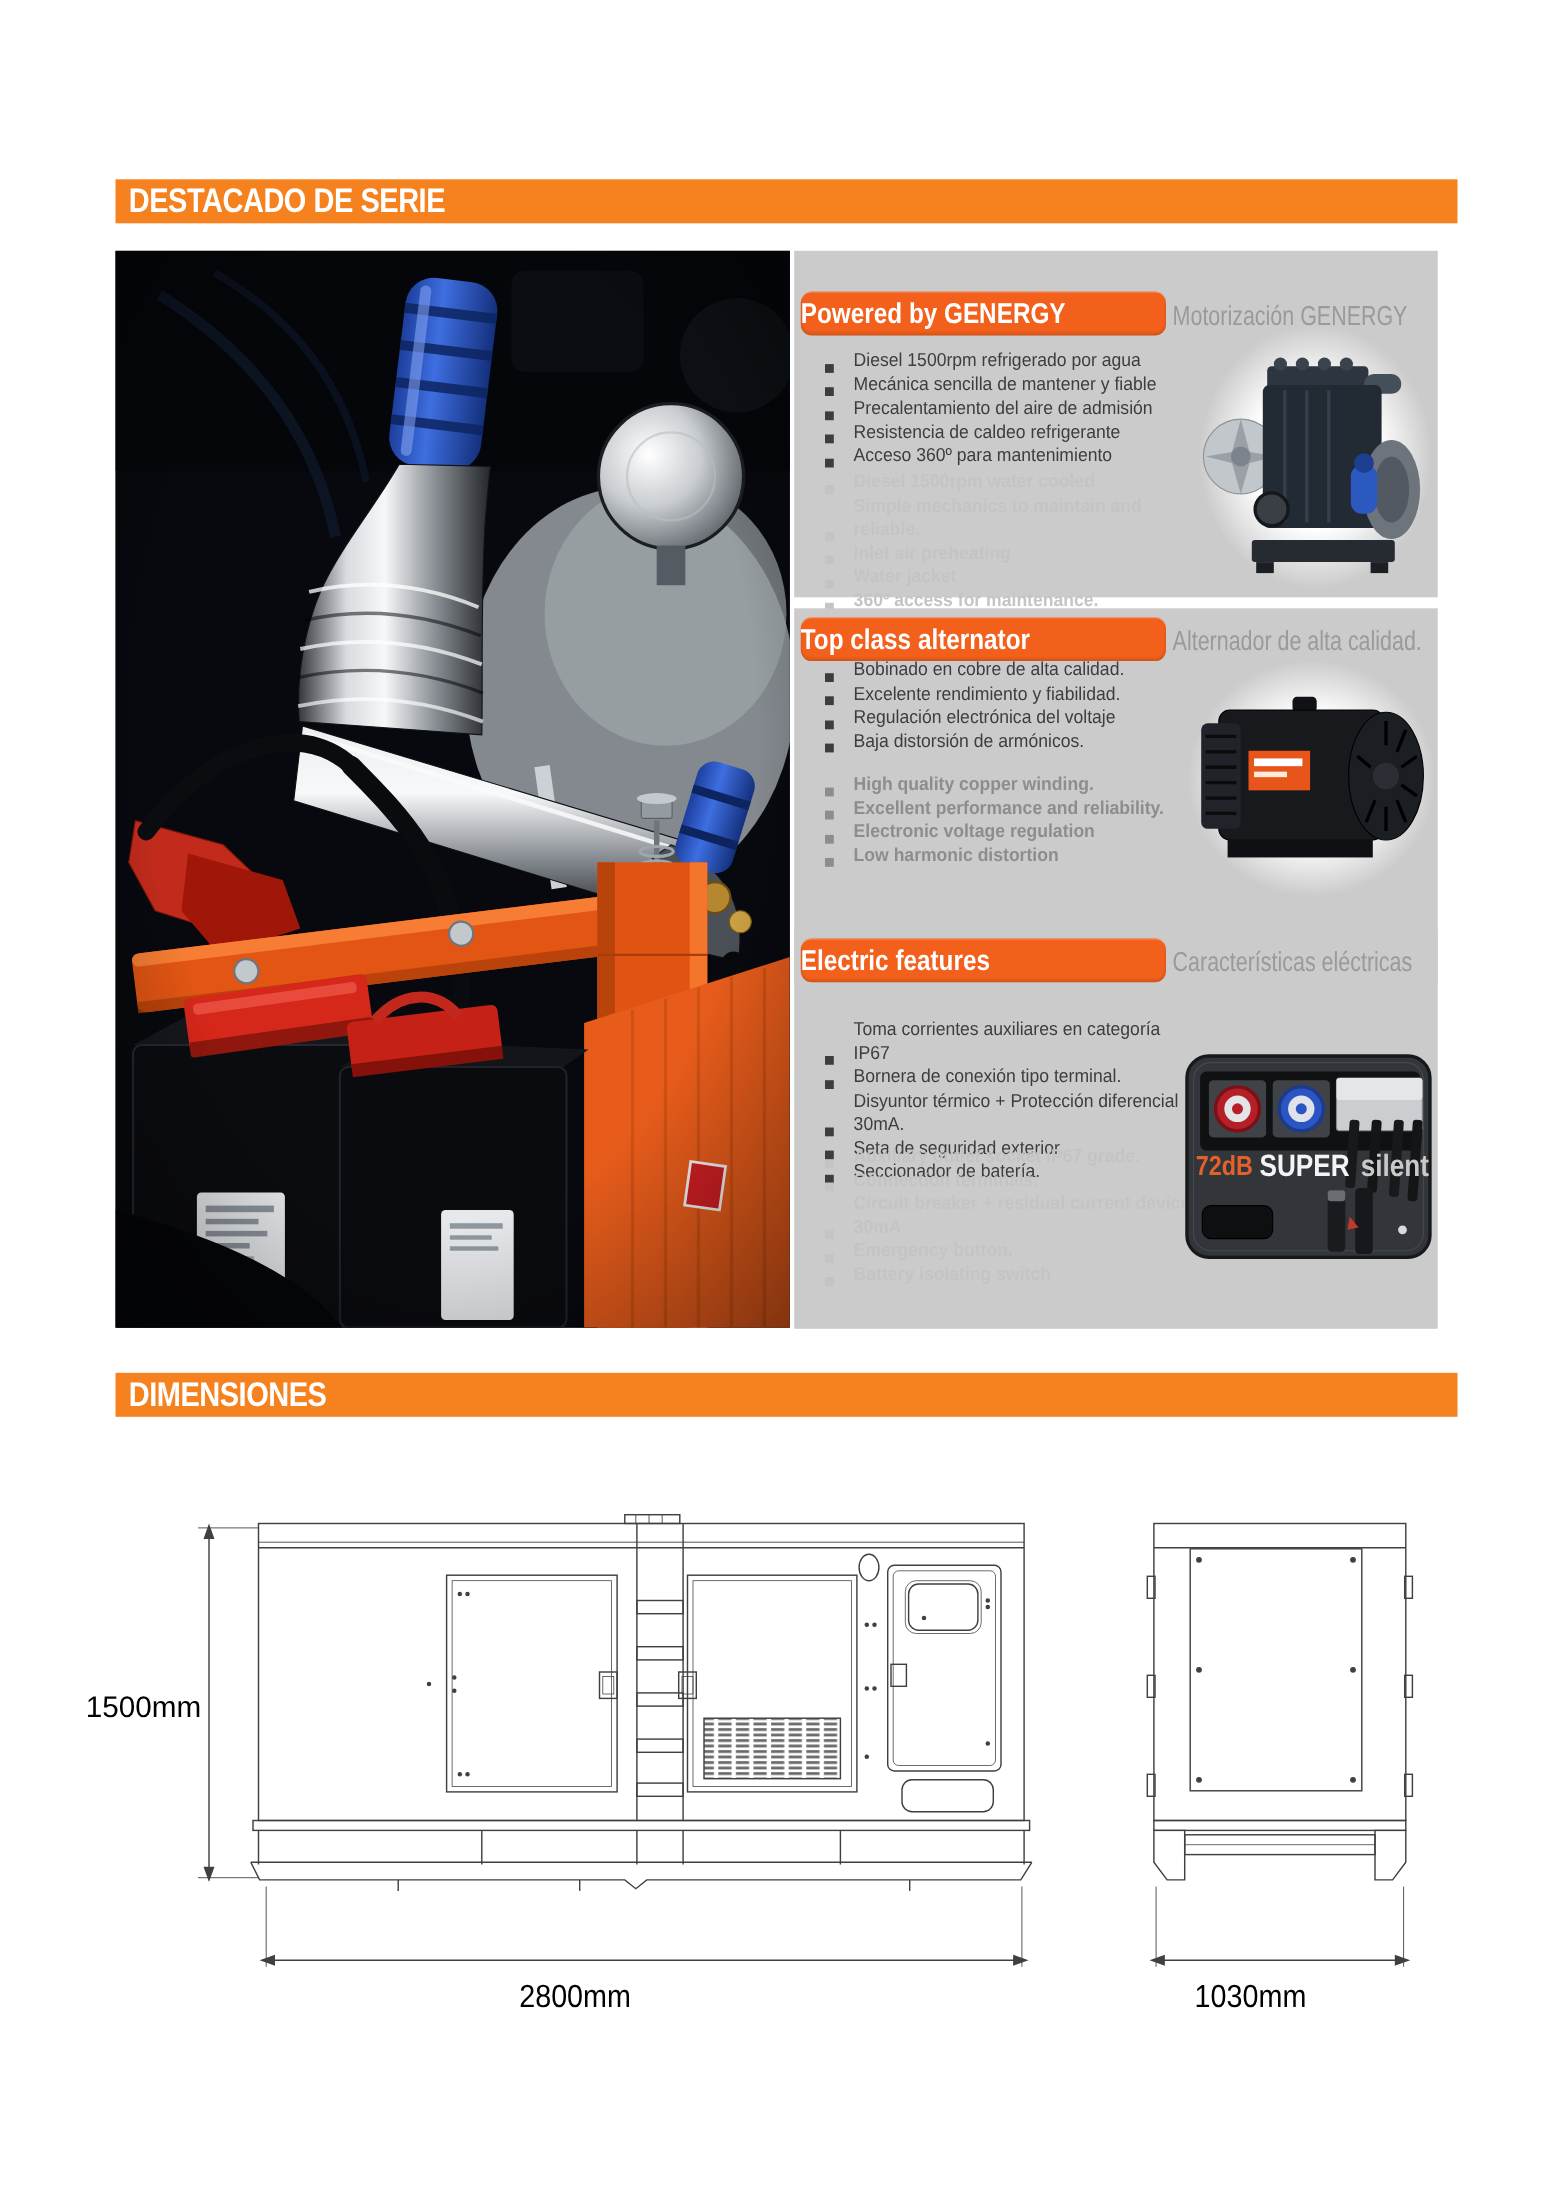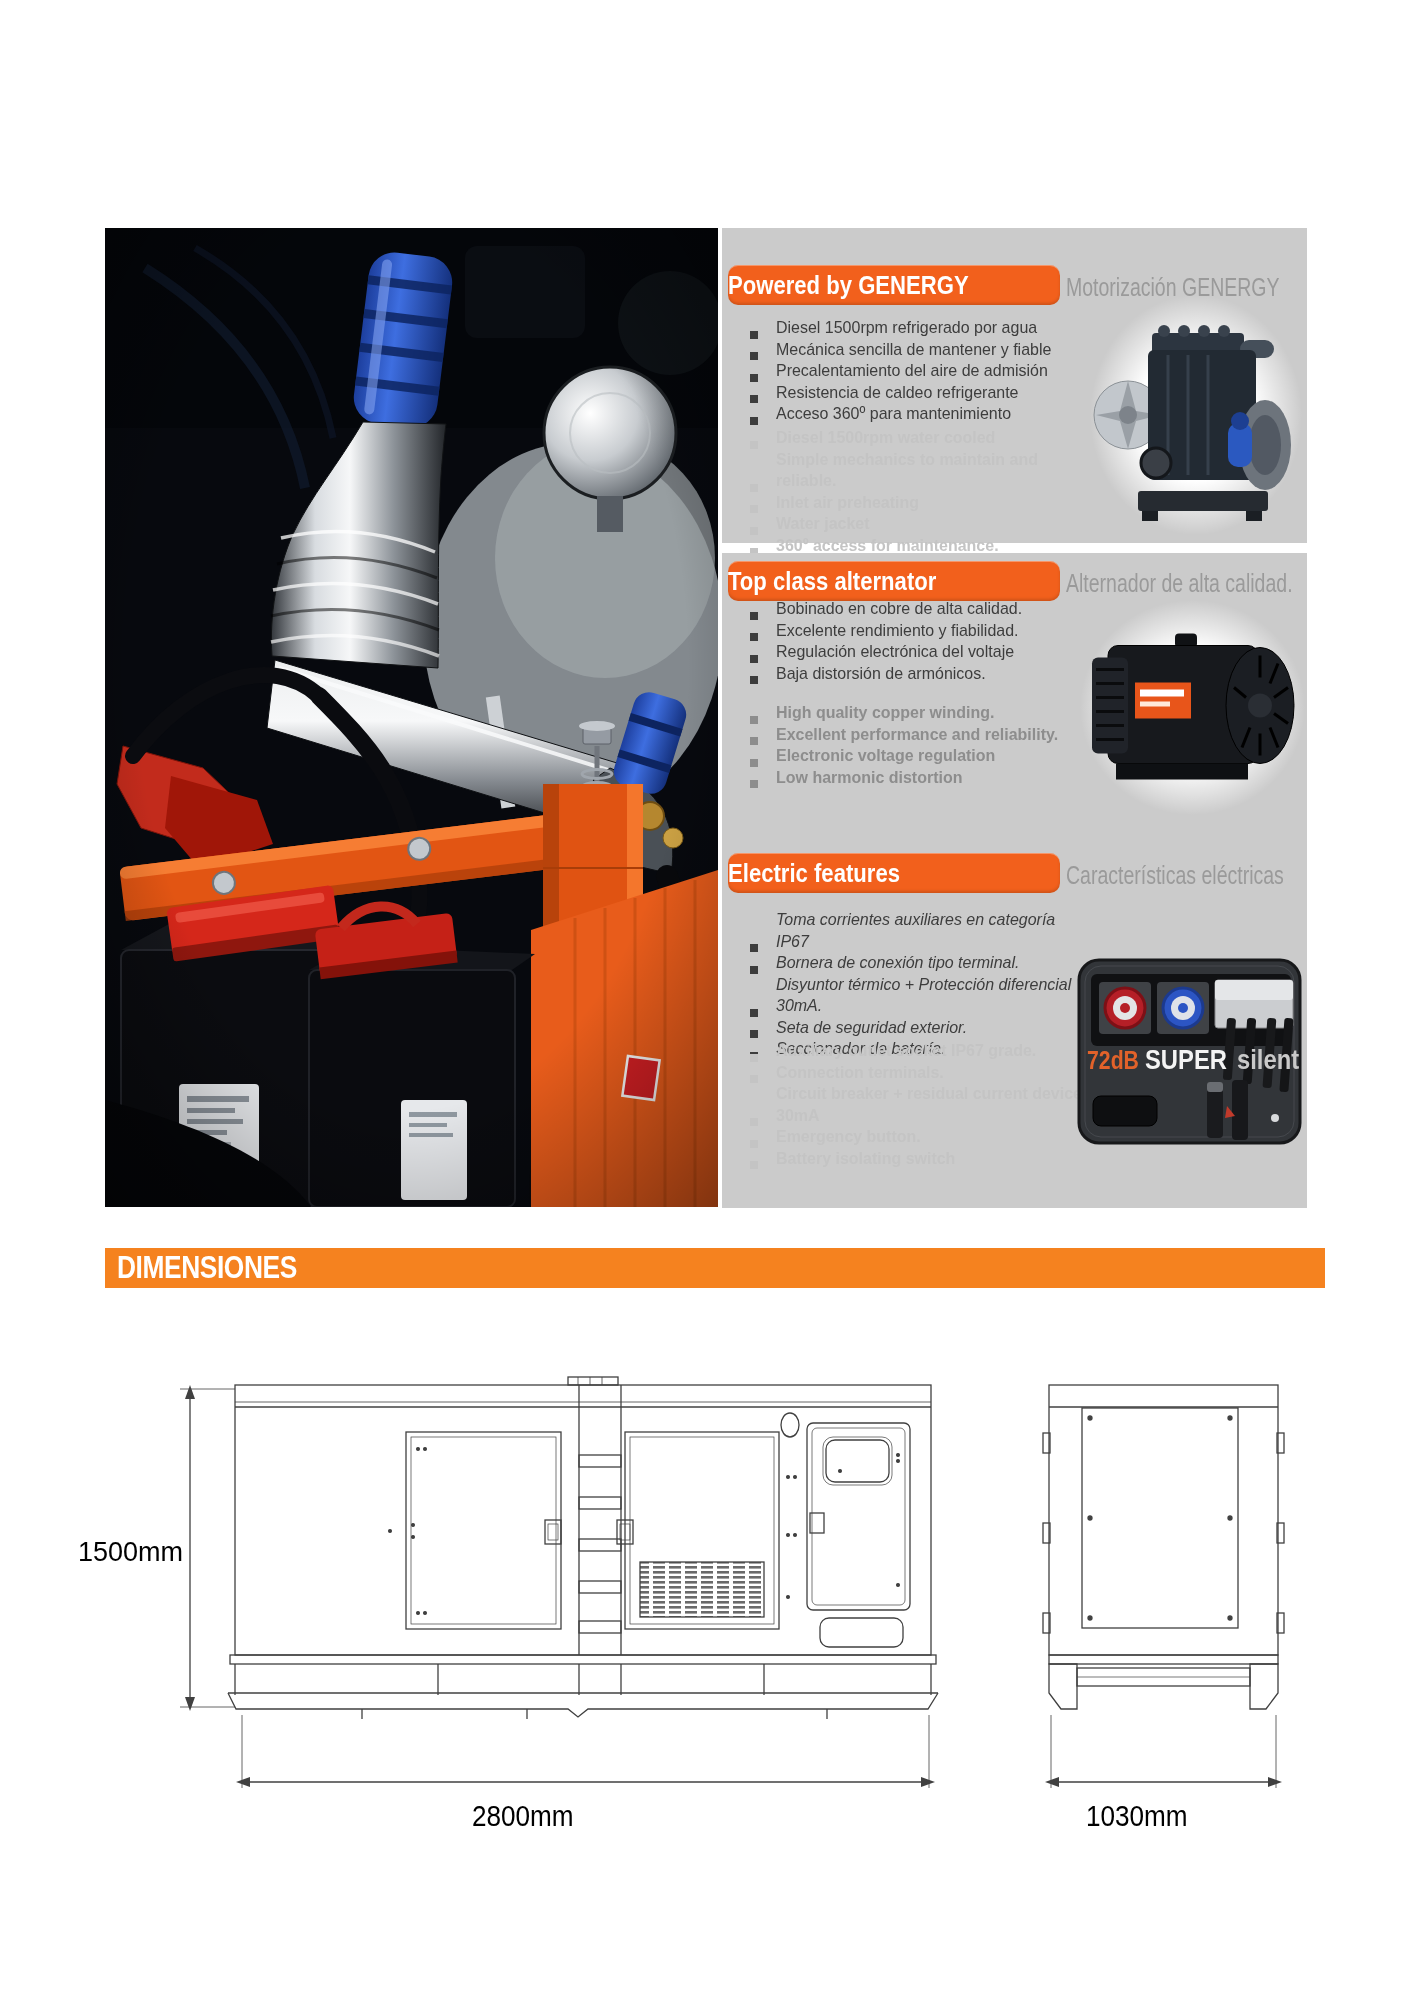--- a/index.html
+++ b/index.html
@@ -37,21 +37,21 @@
 
   .bullets{position:absolute;left:26px;width:358px;margin:0;padding:0;list-style:none;}
   .bullets li{display:flex;align-items:flex-end;font-size:17px;line-height:21.5px;}
   .bullets .sq{flex:0 0 8px;width:8px;height:8px;margin:6px 18px 0 2px;}
   .bullets .bt{display:inline-block;transform:scaleX(.94);transform-origin:left top;}
   .es{color:#3D3D3D;} .es .sq{background:#3D3D3D;}
   .en{color:#C4C4C4;font-weight:bold;} .en .sq{background:#C4C4C4;}
   .panel-2 .en{color:#8D8D8D;} .panel-2 .en .sq{background:#8D8D8D;}
   .panel-1 .es{top:89px;}  .panel-1 .en{top:199px;}
   .panel-2 .es{top:45px;}  .panel-2 .en{top:149px;}
-  .panel-3 .es{top:64px;font-style:italic;}  .panel-3 .en{top:195px;}
+  .panel-3 .es{top:80px;}  .panel-3 .en{top:195px;}
 
   
   .thumb{position:absolute;}
   .thumb svg{display:block;width:100%;height:100%;}
   .thumb-engine{left:368px;top:67px;width:212px;height:240px;
                 background:radial-gradient(closest-side,#ffffff 55%,rgba(255,255,255,0));}
   .thumb-alt{left:358px;top:47px;width:225px;height:215px;
              background:radial-gradient(closest-side,#ffffff 55%,rgba(255,255,255,0));}
   .thumb-panel{left:355px;top:113px;width:225px;height:187px;}
   .p3-text{position:absolute;font-weight:bold;white-space:nowrap;
@@ -66,20 +66,23 @@
   .dim-label{position:absolute;color:#000;white-space:nowrap;}
   #label-height{left:78px;top:1537px;font-size:27px;}
   #label-length{left:472px;top:1800px;font-size:29px;transform:scaleX(.9);transform-origin:left top;}
   #label-width{left:1086px;top:1800px;font-size:29px;transform:scaleX(.9);transform-origin:left top;}
 </style>
 </head>
 <body>
 
 <div class="page">
 
+  <div class="bar" id="bar-destacado">
+    <span class="bar-text">DESTACADO DE SERIE</span>
+  </div>
 
   <div class="photo">
     <svg viewBox="0 0 613 979">
       <defs>
         <linearGradient id="met" x1="0" y1="0" x2="1" y2="0">
           <stop offset="0" stop-color="#34383d"></stop>
             <stop offset=".25" stop-color="#d8dce0"></stop>
           <stop offset=".45" stop-color="#f6f7f8"></stop>
             <stop offset=".7" stop-color="#8d9399"></stop>
           <stop offset="1" stop-color="#23262a"></stop>

